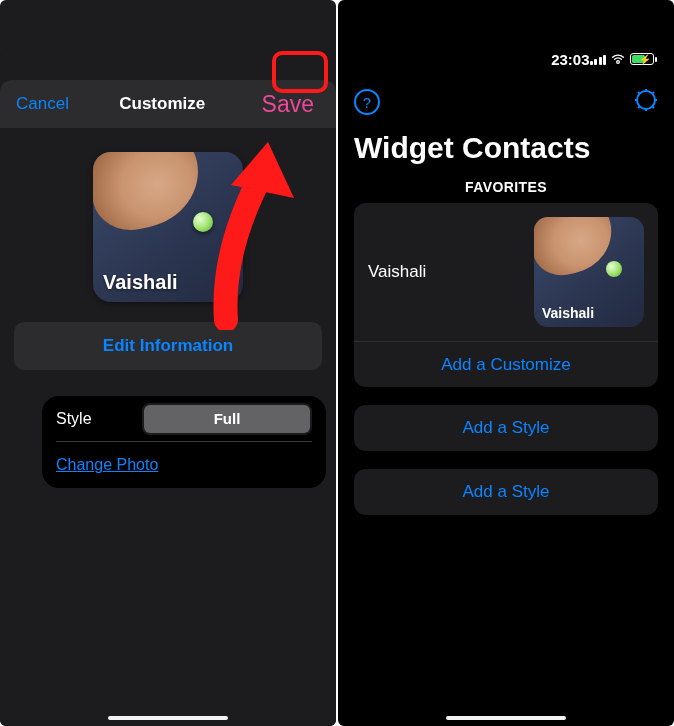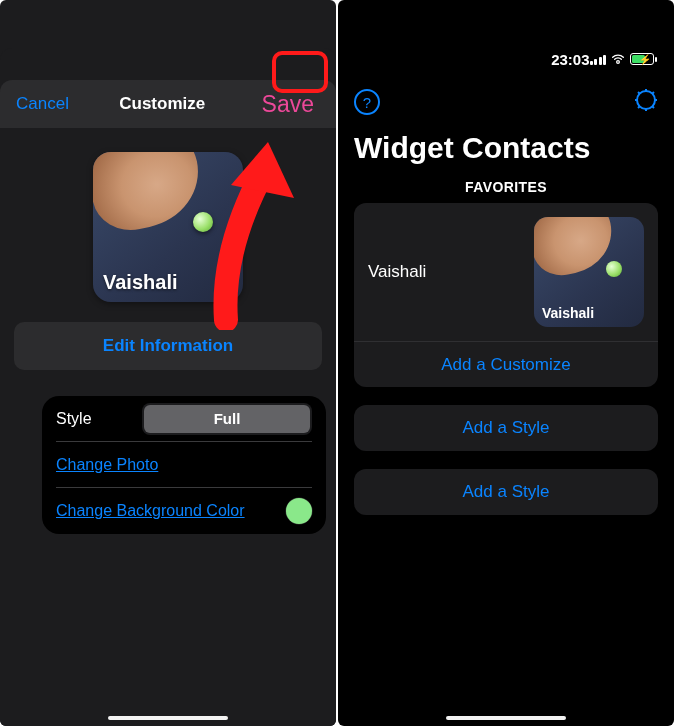--- a/index.html
+++ b/index.html
@@ -257,24 +257,20 @@
           <span class="row-label">Style</span>
           <div class="seg">
             <div class="seg-item active">
                 <span>Full</span>
               </div>
           </div>
         </div>
         <div class="row link">
           <span class="row-label">Change Photo</span>
         </div>
-        <div class="row link">
-          <span class="row-label">Change Background Color</span>
-          <span class="swatch green"></span>
-        </div>
       </div>
     </div>
     <div class="home-indicator"></div>
   </div>
 </div>
 
 <div class="phone right">
   <div class="status-bar">
     <span>23:03</span>
     <span class="status-right">

